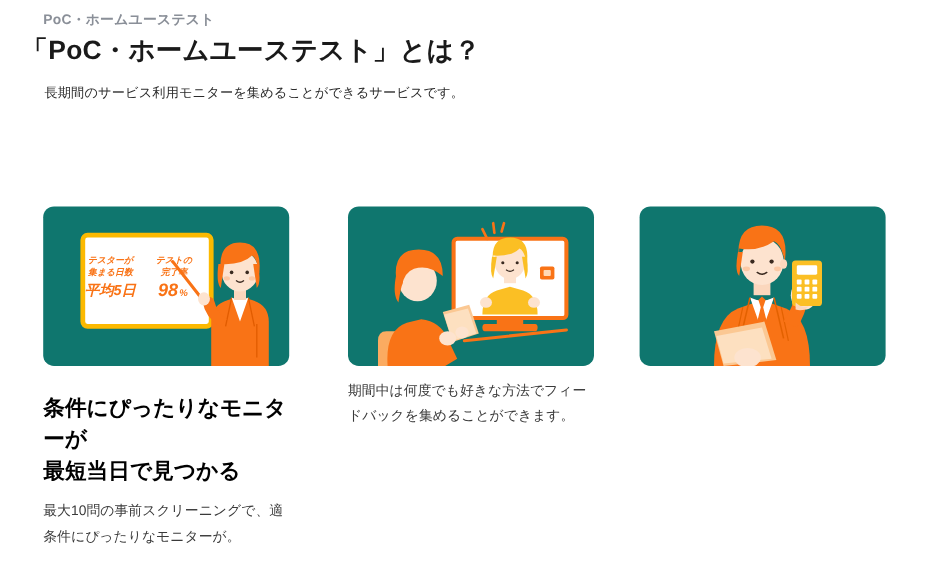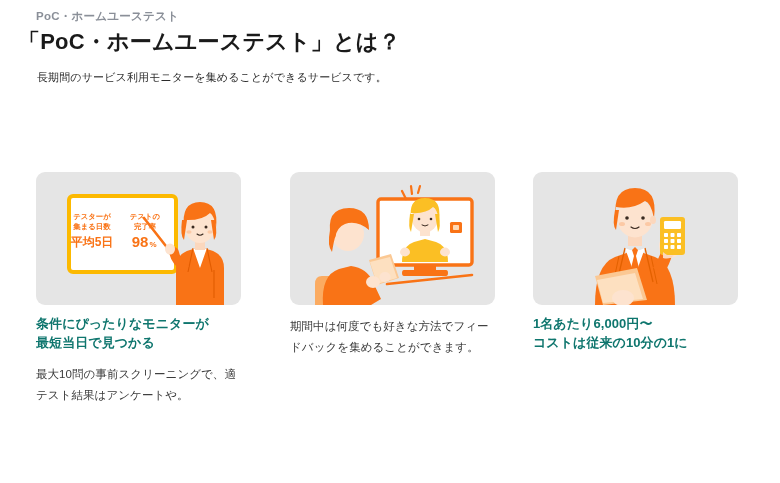--- a/index.html
+++ b/index.html
@@ -41,31 +41,32 @@
 
   .cards { position: absolute; left: 0; top: 0; width: 780px; height: 483px; }
   .card { position: absolute; width: 205px; }
   .card-1 { left: 36px;  top: 172px; }
   .card-2 { left: 290px; top: 172px; }
   .card-3 { left: 533px; top: 172px; }
 
   .thumb {
     position: relative;
     width: 205px; height: 133px;
-    background: #e5e5e5;
+    background: #0f766e;
     border-radius: 9px;
     overflow: hidden;
+    font-style: italic;
   }
   .thumb svg { display: block; width: 205px; height: 133px; }
 
   .card-heading {
-    margin-top: 10px;
-    font-size: 13px;
+    margin-top: 22px;
+    font-size: 18px;
     font-weight: bold;
-    color: #0f766e;
+    color: #000000;
     line-height: 1.45;
     letter-spacing: 0.005em;
     white-space: pre-line;
   }
   .card-body {
     margin-top: 11px;
     font-size: 11.5px;
     color: #3a3a3a;
     line-height: 1.85;
     letter-spacing: 0.005em;
@@ -122,21 +123,21 @@
           <ellipse cx="174" cy="60" rx="2.6" ry="1.8" fill="#fbc49e" opacity="0.85"></ellipse>
           <path d="M161 62 q3 2.5 6 0" stroke="#3a2a20" stroke-width="1.1" fill="none" stroke-linecap="round"></path>
 
           <path d="M147 100 q-12 -8 -14 -20 q-1 -5 4 -5 q5 0 6 5 q2 9 10 14 Z" fill="#f97316"></path>
           <ellipse cx="134" cy="77" rx="5" ry="5.5" fill="#fde3cf"></ellipse>
         </svg>
       </div>
       <div class="card-heading">条件にぴったりなモニターが
 最短当日で見つかる</div>
       <div class="card-body">最大10問の事前スクリーニングで、適
-テスト結果はアンケートや。</div>
+条件にぴったりなモニターが。</div>
     </div>
 
     <div class="card card-2">
       <div class="thumb">
         <svg viewBox="0 0 205 133" xmlns="http://www.w3.org/2000/svg">
 
           <path d="M124 92 h22 v6 h-22 Z" fill="#f97316"></path>
           <path d="M114 98 h42 q2 0 2 3 q0 3 -2 3 h-42 q-2 0 -2 -3 q0 -3 2 -3 Z" fill="#f97316"></path>
 
           <rect x="88" y="27" width="94" height="66" rx="3" fill="#ffffff" stroke="#f97316" stroke-width="3.4"></rect>
@@ -235,18 +236,16 @@
           <rect x="131" y="67" width="4" height="4" rx="0.8" fill="#ffffff"></rect>
           <rect x="137.5" y="67" width="4" height="4" rx="0.8" fill="#ffffff"></rect>
           <rect x="144" y="67" width="4" height="4" rx="0.8" fill="#ffffff"></rect>
           <rect x="131" y="73" width="4" height="4" rx="0.8" fill="#ffffff"></rect>
           <rect x="137.5" y="73" width="4" height="4" rx="0.8" fill="#ffffff"></rect>
           <rect x="144" y="73" width="4" height="4" rx="0.8" fill="#ffffff"></rect>
 
           <path d="M130 80 q5 5 11 3 q-4 5 -11 3 Z" fill="#fbd7bd"></path>
         </svg>
       </div>
-      <div class="card-heading">1名あたり6,000円〜
-コストは従来の10分の1に</div>
     </div>
 
   </div>
 </div>
 
 </body></html>

